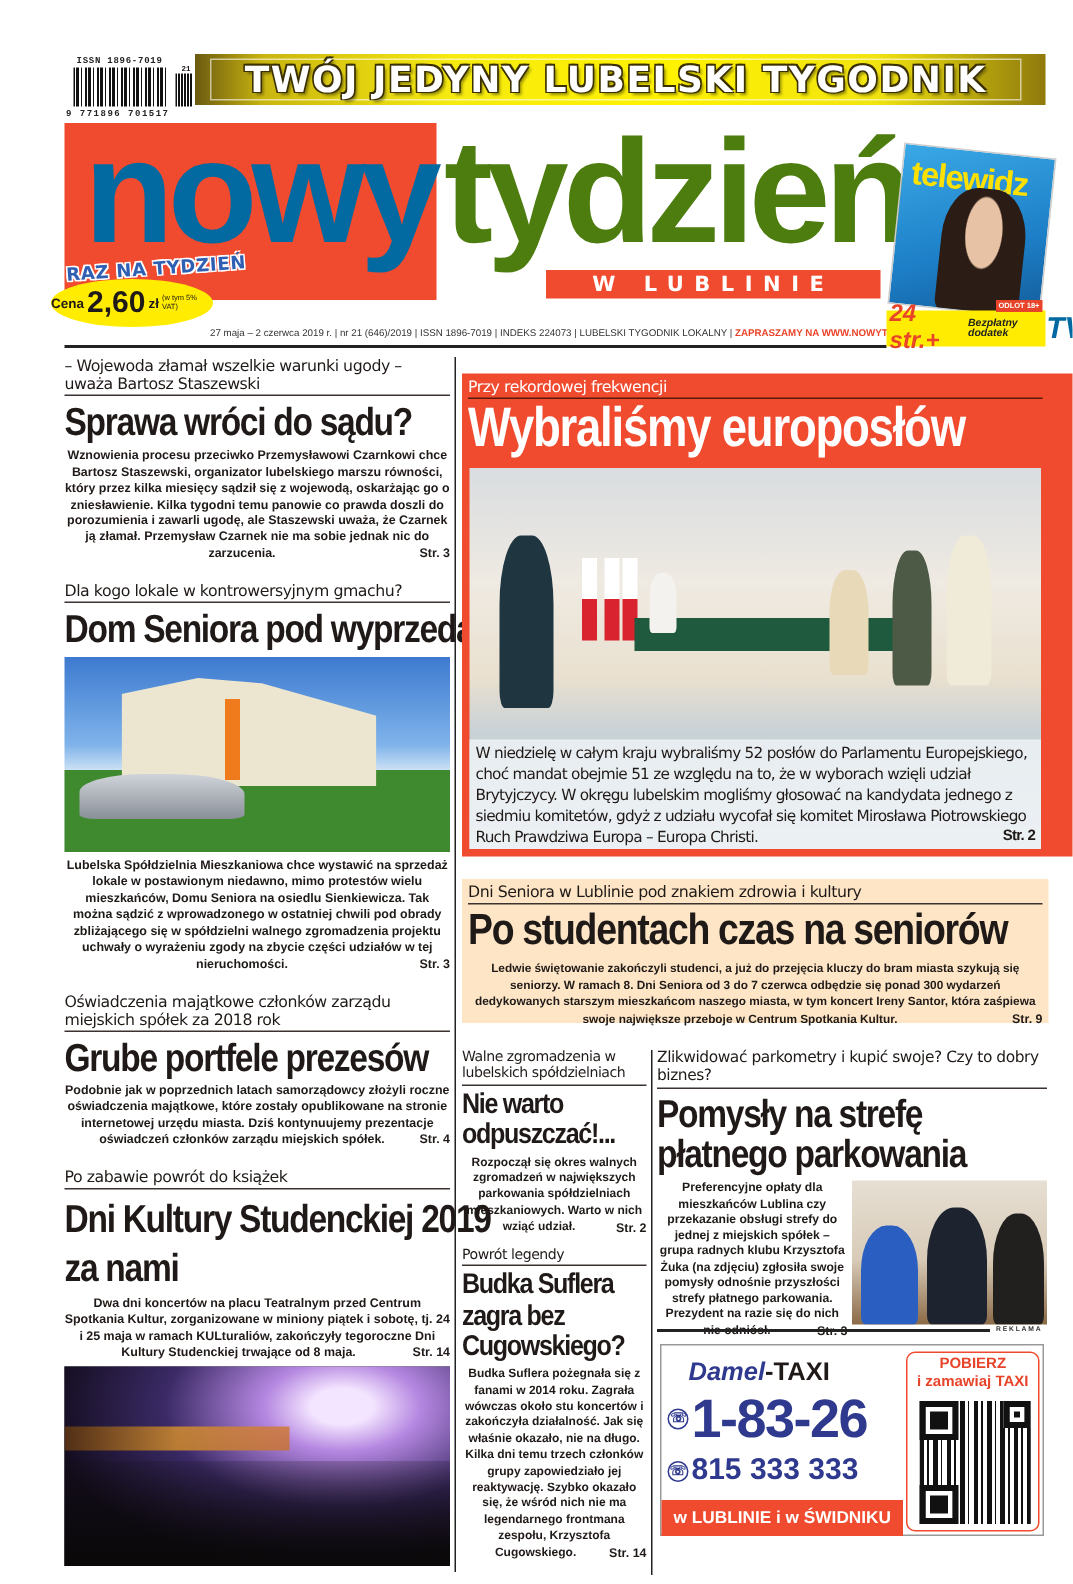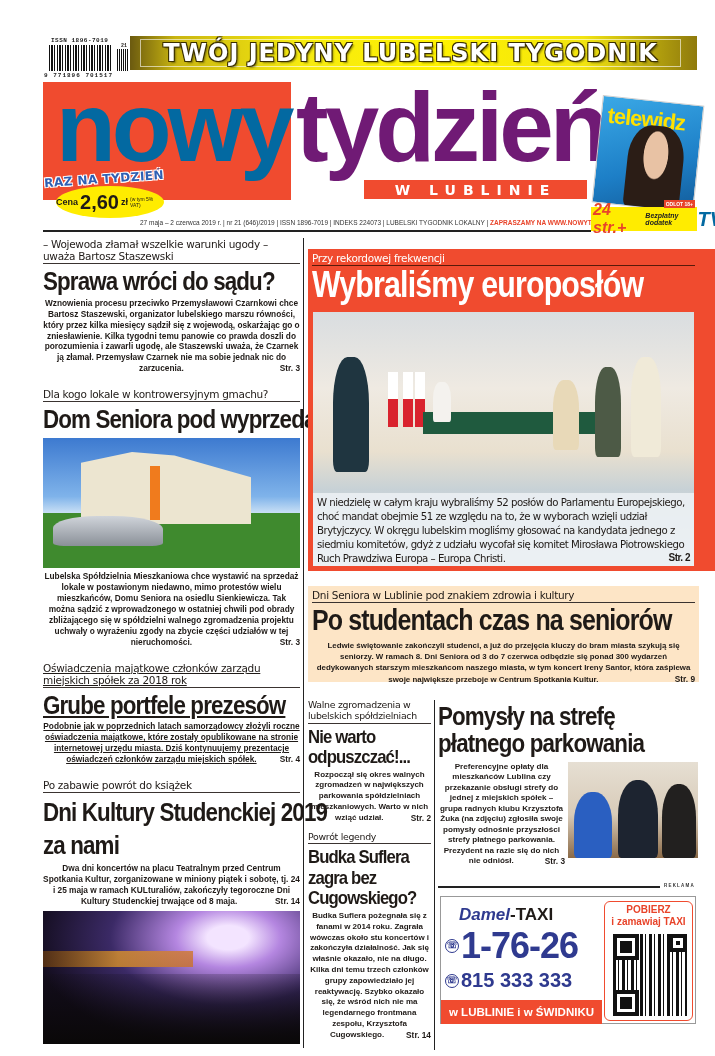--- a/index.html
+++ b/index.html
@@ -20,27 +20,27 @@
 
   .slogan-bar { left: 130px; top: 36px; width: 567px; height: 34px;
     background: linear-gradient(90deg, #6b5a10 0%, #c9b510 8%, #f6ea10 30%, #fff200 55%, #f2e410 80%, #8f7a0c 100%); }
   .slogan-bar .inner { position: absolute; left: 10px; right: 16px; top: 3px; bottom: 3px;
     border: 1px solid rgba(255,255,255,0.6); display: flex; align-items: center; justify-content: center; }
   .slogan-bar span { font: bold 24px "DejaVu Sans", sans-serif; color: #ffffff; letter-spacing: 1px;
     text-shadow: 1px 1px 0 #3b3000, -1px 1px 0 #3b3000, 1px -1px 0 #3b3000, -1px -1px 0 #3b3000, 2px 2px 2px rgba(0,0,0,0.4); }
 
   .logo-red { left: 43px; top: 82px; width: 248px; height: 118px; background: #f04b2f; }
   .logo-nowy { left: 56px; top: 78px; font: bold 98px "Liberation Sans", sans-serif; color: #0369a1; letter-spacing: -4px; line-height: 1; }
-  .logo-tydzien { left: 296px; top: 78px; font: bold 98px "Liberation Sans", sans-serif; color: #701a75; letter-spacing: -4px; line-height: 1; }
+  .logo-tydzien { left: 296px; top: 78px; font: bold 98px "Liberation Sans", sans-serif; color: #4d7c0f; letter-spacing: -4px; line-height: 1; }
   .logo-sub { left: 364px; top: 180px; width: 223px; height: 19px; background: #f04b2f; color: #fff;
     font: bold 14px "DejaVu Sans", sans-serif; letter-spacing: 7px; display: flex; align-items: center; justify-content: center; }
 
   .raz-na { left: 44px; top: 172px; font: bold 12px "DejaVu Sans", sans-serif; color: #2f5fb3; letter-spacing: 0.5px;
     transform: rotate(-4deg); text-shadow: 1px 1px 0 #fff, -1px -1px 0 #fff, 1px -1px 0 #fff, -1px 1px 0 #fff; }
-  .price { left: 56px; top: 186px; width: 108px; height: 32px; background: #ffec00; border-radius: 50%;
+  .price { left: 34px; top: 186px; width: 108px; height: 32px; background: #ffec00; border-radius: 50%;
     display: flex; align-items: center; justify-content: center; gap: 2px; }
   .price .lbl { font: bold 9px "Liberation Sans", sans-serif; }
   .price .val { font: bold 20px "Liberation Sans", sans-serif; }
   .price .cur { font: bold 9px "Liberation Sans", sans-serif; }
   .price .vat { font: 5px "Liberation Sans", sans-serif; }
 
   .infoline { left: 140px; top: 219px; font: 6.5px "Liberation Sans", sans-serif; color: #333; white-space: nowrap; }
   .infoline .promo { color: #e8442a; font-weight: bold; }
   .rule-top { left: 43px; top: 230px; width: 548px; height: 1.5px; background: #222; }
 
@@ -193,21 +193,21 @@
     <div class="kicker">Dla kogo lokale w kontrowersyjnym gmachu?</div>
     <h2 class="headline">Dom Seniora pod wyprzedaż</h2>
     <div class="photo photo-house">
       <div class="building"></div>
       <div class="stripe"></div>
       <div class="car"></div>
     </div>
     <p class="body"><span>Lubelska Spółdzielnia Mieszkaniowa chce wystawić na sprzedaż lokale w postawionym niedawno, mimo protestów wielu mieszkańców, Domu Seniora na osiedlu Sienkiewicza. Tak można sądzić z wprowadzonego w ostatniej chwili pod obrady zbliżającego się w spółdzielni walnego zgromadzenia projektu uchwały o wyrażeniu zgody na zbycie części udziałów w tej nieruchomości.</span> <span class="str">Str. 3</span></p>
   </article>
 
-  <article class="clearfix" style="margin-top:14px;text-decoration:underline;">
+  <article class="clearfix" style="margin-top:14px;">
     <div class="kicker">Oświadczenia majątkowe członków zarządu miejskich spółek za 2018 rok</div>
     <h2 class="headline">Grube portfele prezesów</h2>
     <p class="body"><span>Podobnie jak w poprzednich latach samorządowcy złożyli roczne oświadczenia majątkowe, które zostały opublikowane na stronie internetowej urzędu miasta. Dziś kontynuujemy prezentacje oświadczeń członków zarządu miejskich spółek.</span> <span class="str">Str. 4</span></p>
   </article>
 
   <article class="clearfix" style="margin-top:14px;">
     <div class="kicker">Po zabawie powrót do książek</div>
     <h2 class="headline" style="line-height:1.25;">
       <span>Dni Kultury Studenckiej 2019</span><br>
       <span>za nami</span>
@@ -254,38 +254,39 @@
   <article class="clearfix" style="margin-top:8px;">
     <div class="kicker">Powrót legendy</div>
     <h2 class="headline">Budka Suflera zagra bez Cugowskiego?</h2>
     <p class="body"><span>Budka Suflera pożegnała się z fanami w 2014 roku. Zagrała wówczas około stu koncertów i zakończyła działalność. Jak się właśnie okazało, nie na długo. Kilka dni temu trzech członków grupy zapowiedziało jej reaktywację. Szybko okazało się, że wśród nich nie ma legendarnego frontmana zespołu, Krzysztofa Cugowskiego.</span> <span class="str">Str. 14</span></p>
   </article>
 </div>
 
 <div class="abs vrule2"></div>
 
 <article class="col-park">
+  <div class="kicker">Zlikwidować parkometry i kupić swoje? Czy to dobry biznes?</div>
   <h2 class="headline">Pomysły na strefę płatnego parkowania</h2>
   <div class="park-row">
     <p class="body clearfix"><span>Preferencyjne opłaty dla mieszkańców Lublina czy przekazanie obsługi strefy do jednej z miejskich spółek – grupa radnych klubu Krzysztofa Żuka (na zdjęciu) zgłosiła swoje pomysły odnośnie przyszłości strefy płatnego parkowania. Prezydent na razie się do nich nie odniósł.</span> <span class="str">Str. 3</span></p>
     <div class="photo photo-people">
       <div class="p1"></div>
       <div class="p2"></div>
       <div class="p3"></div>
     </div>
   </div>
 </article>
 <div class="park-rule"></div>
 <div class="abs reklama">REKLAMA</div>
 
 <div class="abs taxi">
   <div class="name"><span>Damel</span><b>-TAXI</b></div>
   <div class="num1">
       <span class="phone-icon">☏</span>
-      <span>1-76-26</span>
+      <span>1-83-26</span>
     </div>
   <div class="num2">
       <span class="phone-icon">☏</span>
       <span>815 333 333</span>
     </div>
   <div class="city">w LUBLINIE i w ŚWIDNIKU</div>
   <div class="qrbox">
     <div class="qrtitle">
       <span>POBIERZ</span><br><span>i zamawiaj TAXI</span>
     </div>

